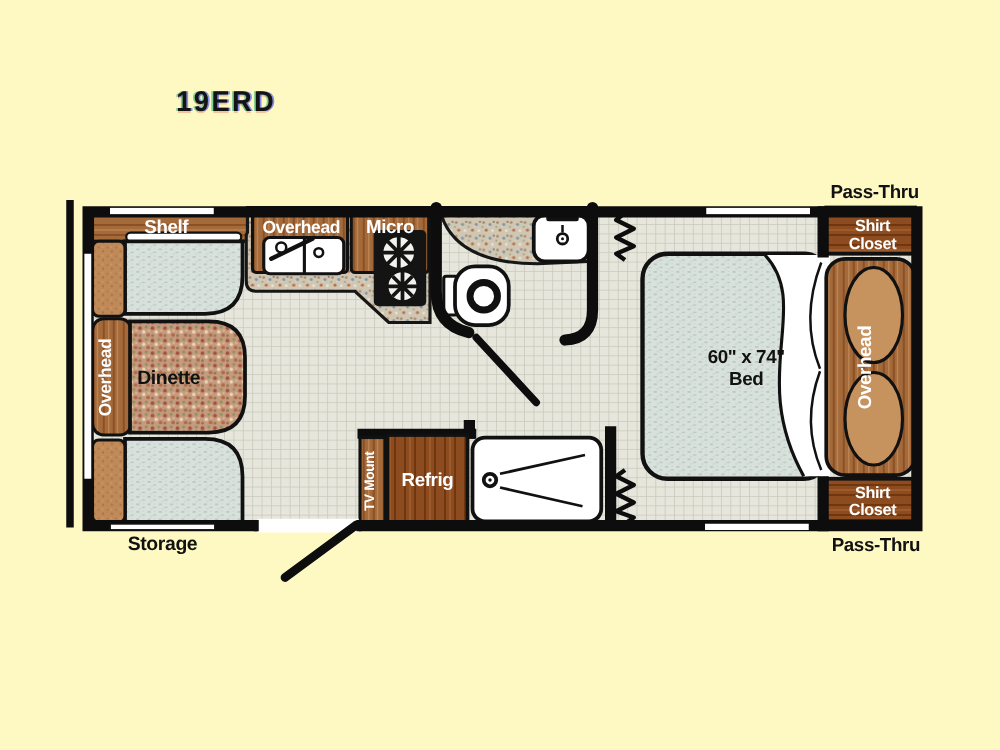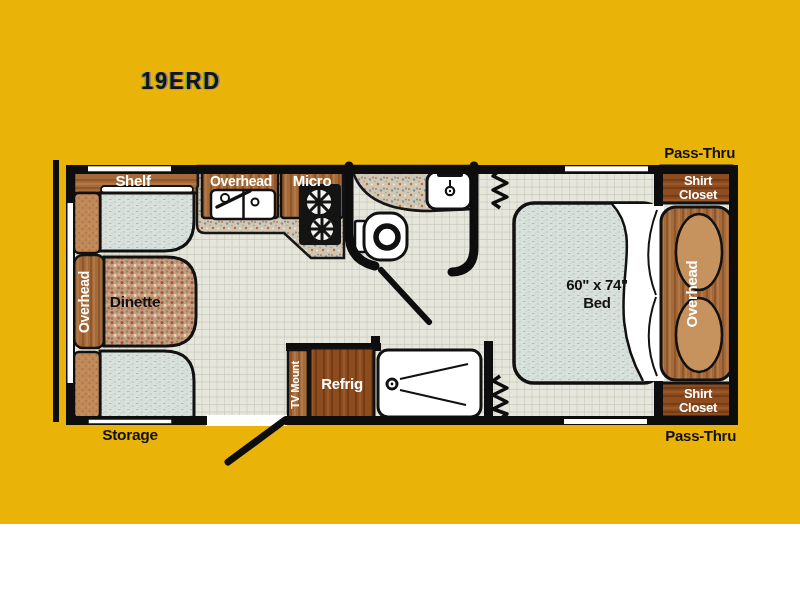--- a/index.html
+++ b/index.html
@@ -1,16 +1,16 @@
 <!DOCTYPE html>
 <html><head>
 <meta charset="utf-8">
 <style>
   html,body{margin:0;padding:0;background:#ffffff;}
-  .stage{position:relative;width:800px;height:524px;background:#eab308;overflow:hidden;
+  .stage{position:relative;width:800px;height:600px;background:#fef9c3;overflow:hidden;
          font-family:"Liberation Sans",sans-serif;text-decoration:underline;}
   .badge{position:absolute;left:141px;top:68px;font-size:23px;font-weight:bold;
          letter-spacing:2px;color:#141414;transform:scaleX(.95);transform-origin:left top;
          text-shadow:1.5px 0 0 rgba(40,60,255,.55),-1.5px 0 0 rgba(0,170,90,.5),0 1px 0 rgba(230,60,60,.3);}
   svg{position:absolute;left:0;top:0;}
   .lbl{font-family:"Liberation Sans",sans-serif;font-weight:bold;letter-spacing:-.3px;}
   .w{fill:#ffffff;}
   .b{fill:#111111;}
 </style>
 </head>

